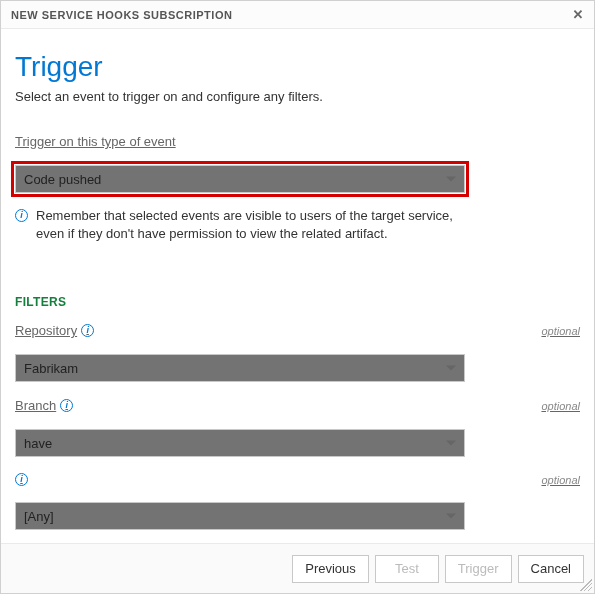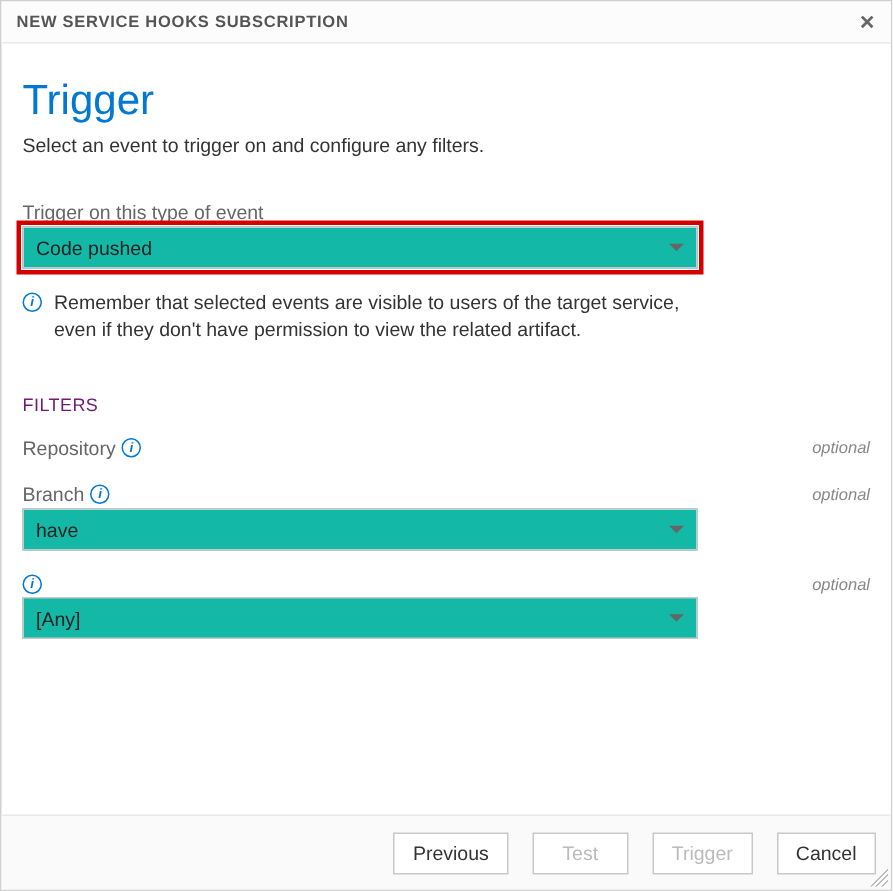--- a/index.html
+++ b/index.html
@@ -2,32 +2,32 @@
 <html><head>
 <meta charset="utf-8">
 <style>
   * { box-sizing: border-box; margin: 0; padding: 0; }
   html, body { width: 595px; height: 594px; font-family: "Segoe UI", Arial, sans-serif; background: #fff; color: #323130; }
   .titlebar { height: 28px; display: flex; align-items: center; justify-content: space-between; padding: 12px 10px; background: #fcfcfc; border-bottom: 1px solid #eaeaea; font-size: 11px; letter-spacing: 0.5px; color: #555; font-weight: bold; }
   .close-x { font-size: 13px; color: #666; cursor: pointer; }
   .content { padding: 16px 14px 10px 14px; }
   h1.page-title { font-size: 28px; font-weight: 300; color: #0078d4; margin-top: 6px; margin-bottom: 6px; }
   .subtitle { font-size: 13px; color: #333; margin-bottom: 30px; }
-  .field-label { font-size: 13px; color: #666; margin-bottom: 2px; display: flex; align-items: center; gap: 4px; }
+  .field-label { font-size: 13px; color: #666; margin-bottom: 16px; display: flex; align-items: center; gap: 4px; text-decoration: underline; }
   .field-label .optional { margin-left: auto; font-size: 11px; color: #888; font-style: italic; }
   .info-icon { display:inline-flex; width:13px; height:13px; border:1px solid #0078d4; border-radius:50%; color:#0078d4; font-size:9px; font-weight:bold; align-items:center; justify-content:center; line-height:1; font-style: italic; }
-  .select { position: relative; width: 450px; height: 28px; border: 1px solid #c8c8c8; background: #14b8a6; display: flex; align-items: center; padding: 0 8px; font-size: 13px; color: #222; cursor: pointer; }
+  .select { position: relative; width: 450px; height: 28px; border: 1px solid #c8c8c8; background: #737373; display: flex; align-items: center; padding: 0 8px; font-size: 13px; color: #222; cursor: pointer; }
   .select.highlight { outline: 3px solid #d40000; outline-offset: 1px; }
   .chevron { position: absolute; right: 8px; top: 50%; transform: translateY(-50%); width: 0; height: 0; border-left: 5px solid transparent; border-right: 5px solid transparent; border-top: 5px solid #666; }
   .info-row { display:flex; gap:8px; margin-top:14px; width:450px; }
   .info-row .info-icon { flex-shrink:0; margin-top:2px; }
   .info-text { font-size: 13px; color: #333; line-height: 1.4; }
-  .filters-heading { font-size: 12px; font-weight: normal; letter-spacing: 0.3px; color: #701a75; margin-top: 34px; margin-bottom: 14px; }
+  .filters-heading { font-size: 12px; font-weight: bold; letter-spacing: 0.3px; color: #15803d; margin-top: 52px; margin-bottom: 14px; }
   .field-group { margin-bottom: 16px; }
-  .footer { position: absolute; bottom: 0; left: 0; right: 0; height: 50px; background: #fafafa; border-top: 1px solid #eaeaea; display: flex; align-items: center; justify-content: flex-end; padding: 0 10px; gap: 16px; }
+  .footer { position: absolute; bottom: 0; left: 0; right: 0; height: 50px; background: #fafafa; border-top: 1px solid #eaeaea; display: flex; align-items: center; justify-content: flex-end; padding: 0 10px; gap: 6px; }
   .btn { height: 28px; min-width: 64px; padding: 0 12px; border: 1px solid #c8c8c8; background: #fff; font-size: 13px; color: #333; cursor: pointer; }
   .btn:disabled { color: #bbb; cursor: default; }
   .btn.highlight { outline: 3px solid #d40000; outline-offset: 1px; }
   .resize-grip { position:absolute; right:2px; bottom:2px; width:12px; height:12px; background:
      linear-gradient(135deg, transparent 0 50%, #bbb 50% 55%, transparent 55% 65%, #bbb 65% 70%, transparent 70% 80%, #bbb 80% 85%, transparent 85% 100%);
   }
   .dialog { position: relative; width:595px; height:594px; border:1px solid #d0d0d0; }
 </style>
 </head>
 <body>
@@ -56,20 +56,24 @@
     </div>
 
     <div class="filters-heading">FILTERS</div>
 
     <div class="field-group">
       <div class="field-label">
         <span>Repository</span>
         <span class="info-icon">i</span>
         <span class="optional">optional</span>
       </div>
+      <div class="select">
+        <span>Fabrikam</span>
+        <span class="chevron"></span>
+      </div>
     </div>
 
     <div class="field-group">
       <div class="field-label">
         <span>Branch</span>
         <span class="info-icon">i</span>
         <span class="optional">optional</span>
       </div>
       <div class="select">
         <span>have</span>

